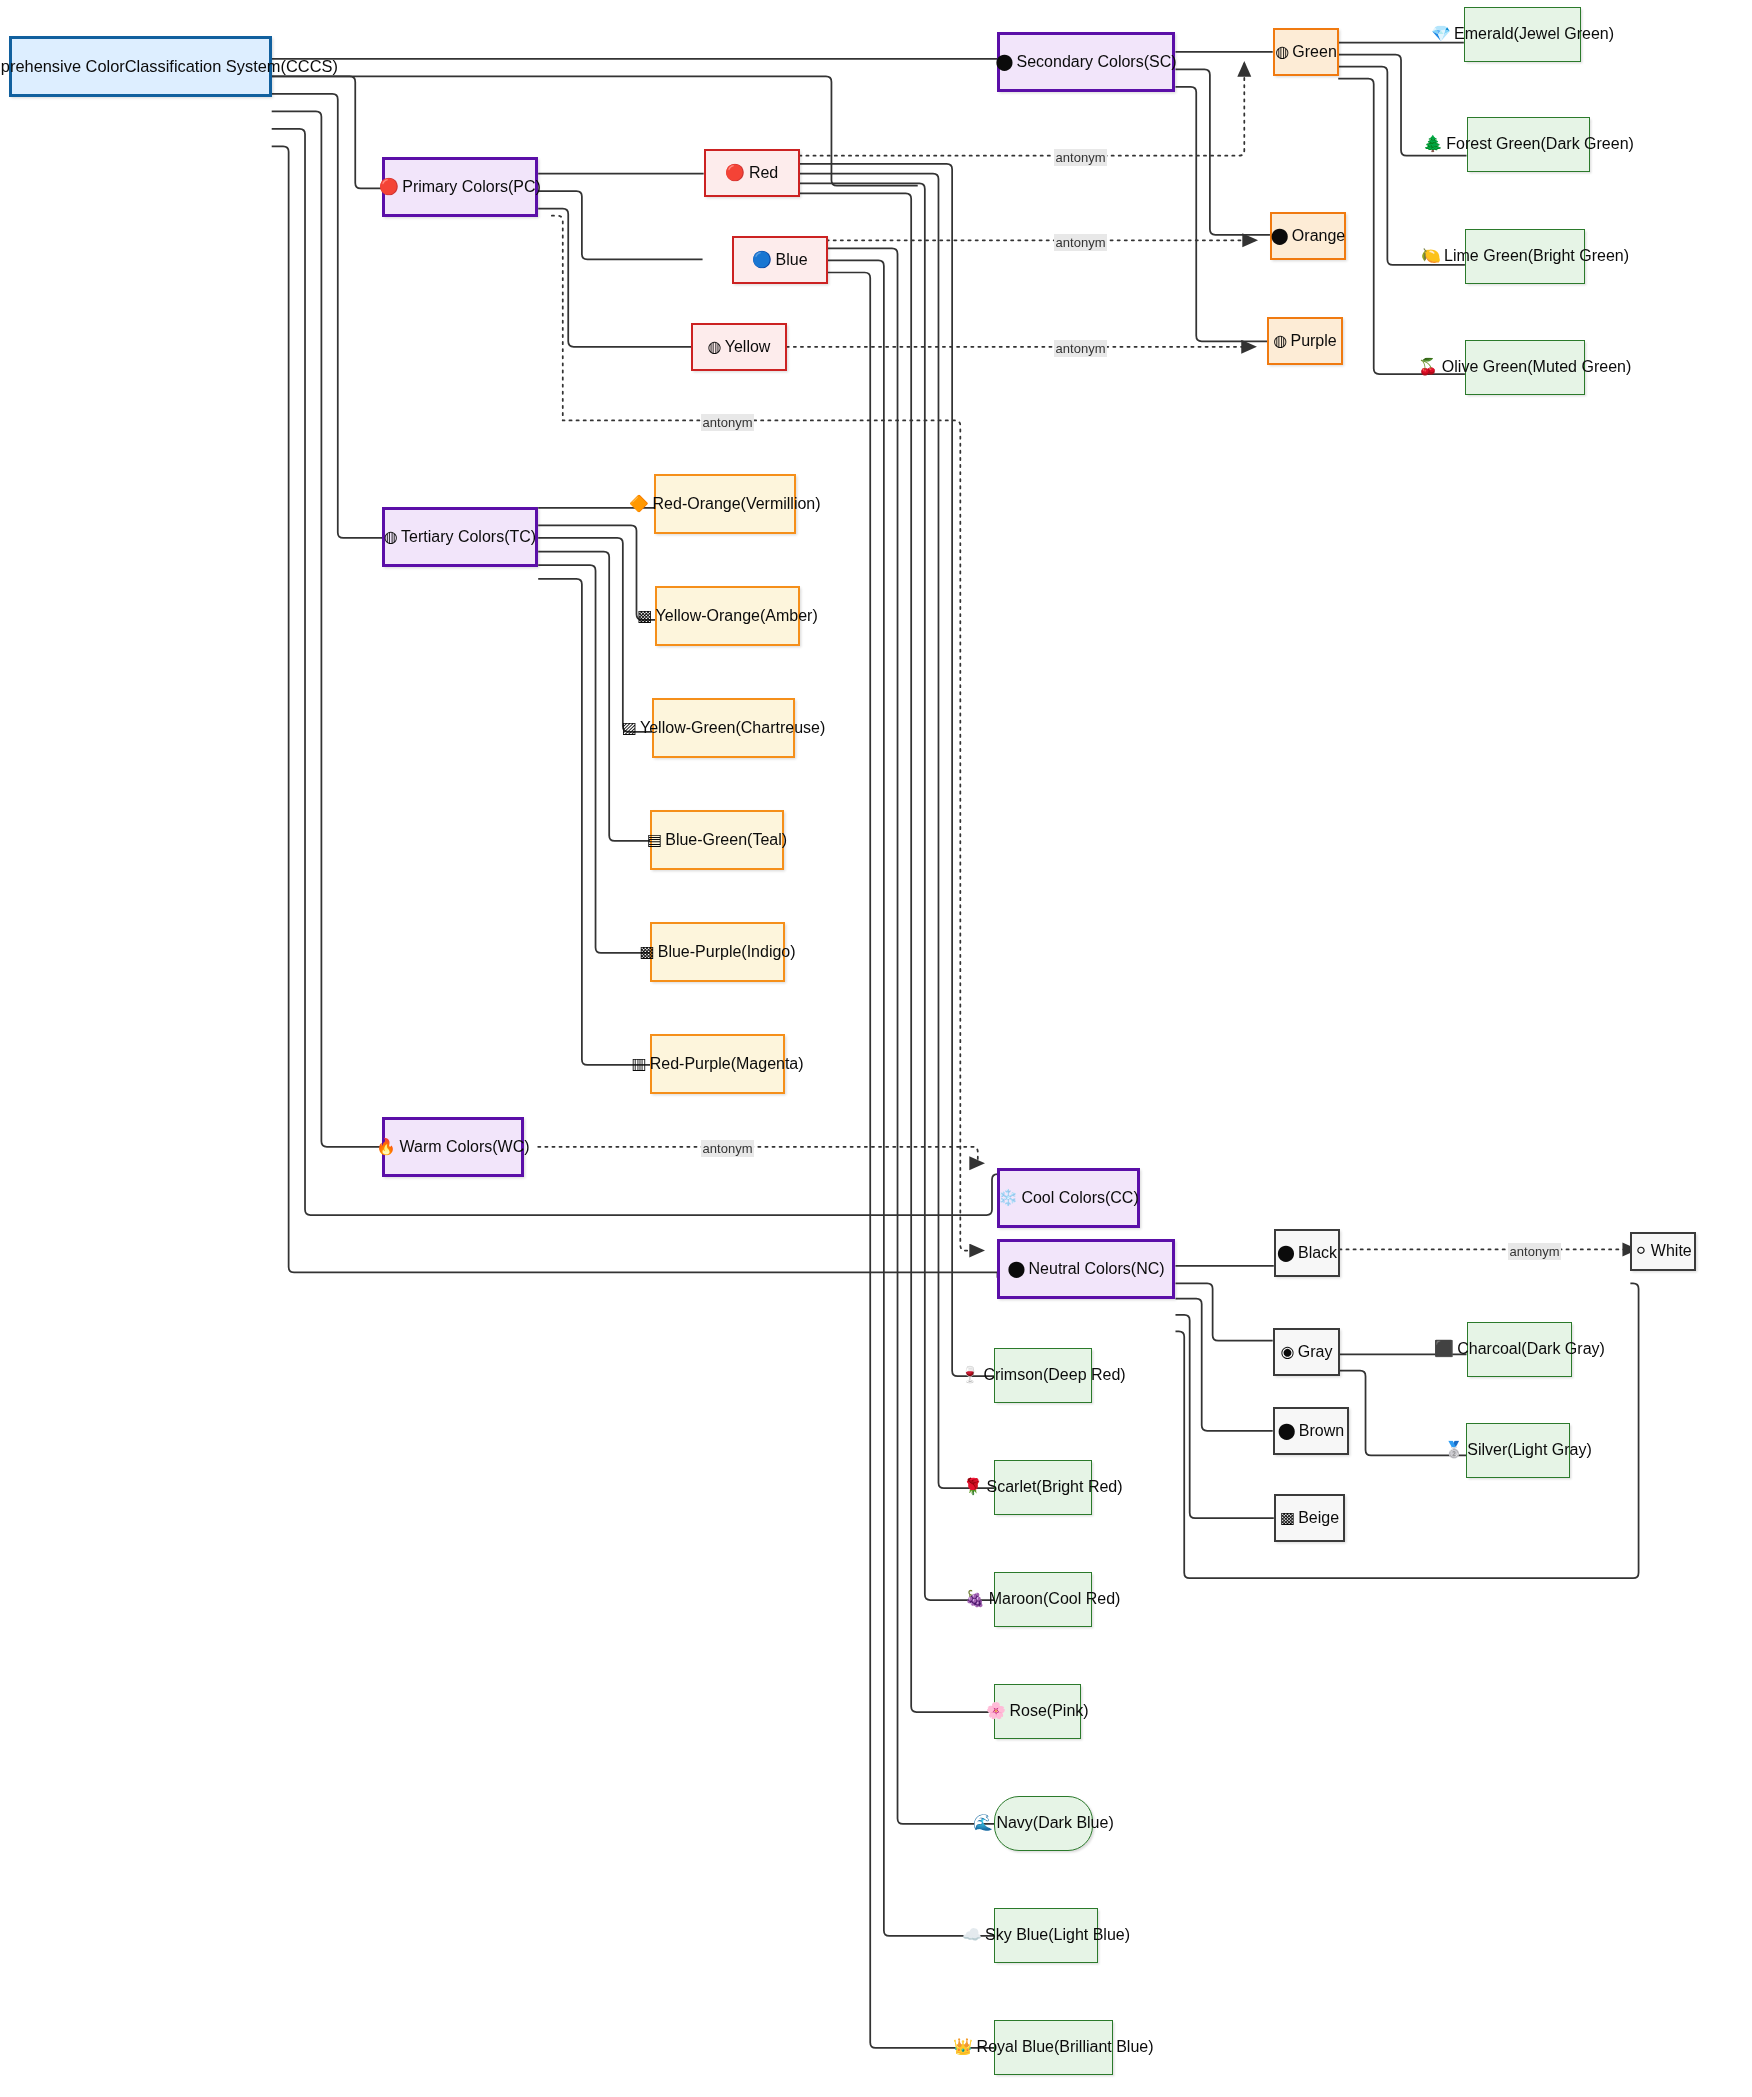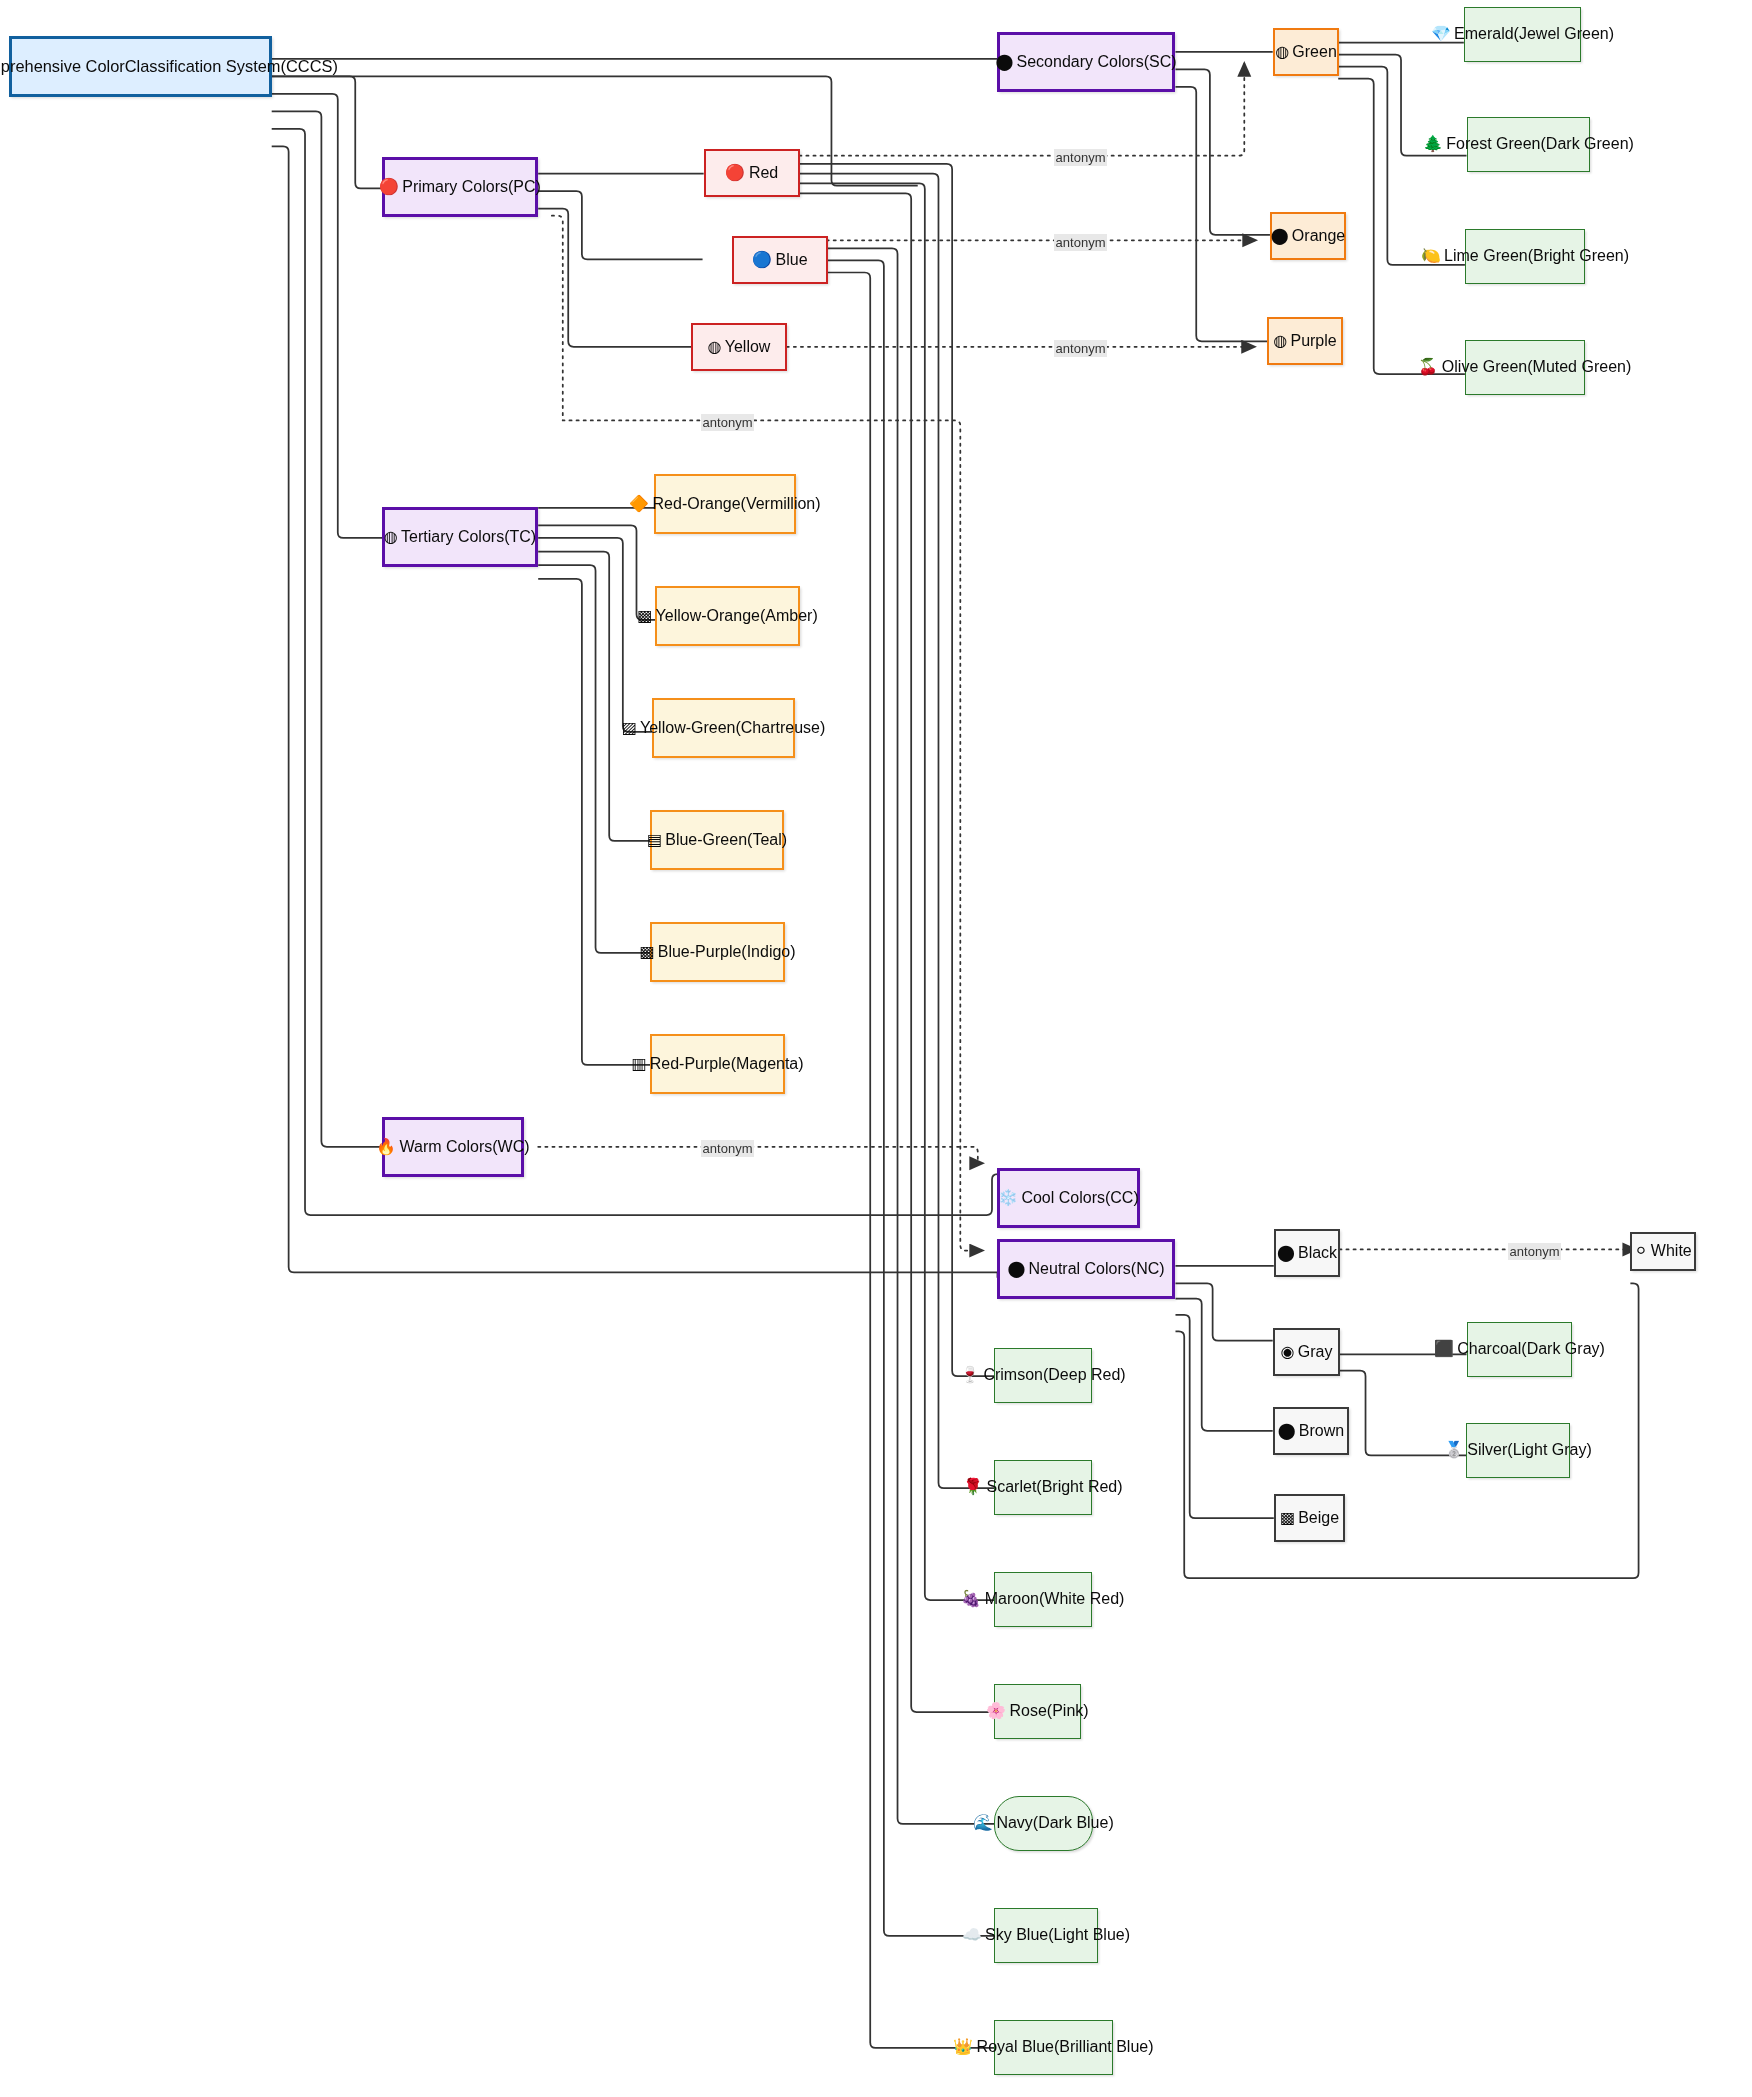--- a/index.html
+++ b/index.html
@@ -225,21 +225,21 @@
     <span class="nsub">(Deep Red)</span>
   </div>
 
   <div class="node k-shade" style="left:994px;top:1460px;width:98px;height:55px;font-size:16px;">
     <span class="nlabel"><span class="ico">🌹</span><span>Scarlet</span></span>
     <span class="nsub">(Bright Red)</span>
   </div>
 
   <div class="node k-shade" style="left:994px;top:1572px;width:98px;height:55px;font-size:16px;">
     <span class="nlabel"><span class="ico">🍇</span><span>Maroon</span></span>
-    <span class="nsub">(White Red)</span>
+    <span class="nsub">(Cool Red)</span>
   </div>
 
   <div class="node k-shade" style="left:994px;top:1684px;width:87px;height:55px;font-size:16px;">
     <span class="nlabel"><span class="ico">🌸</span><span>Rose</span></span>
     <span class="nsub">(Pink)</span>
   </div>
 
   <div class="node k-shade" style="left:994px;top:1796px;width:99px;height:55px;font-size:16px;border-radius:25px;">
     <span class="nlabel"><span class="ico">🌊</span><span>Navy</span></span>
     <span class="nsub">(Dark Blue)</span>

